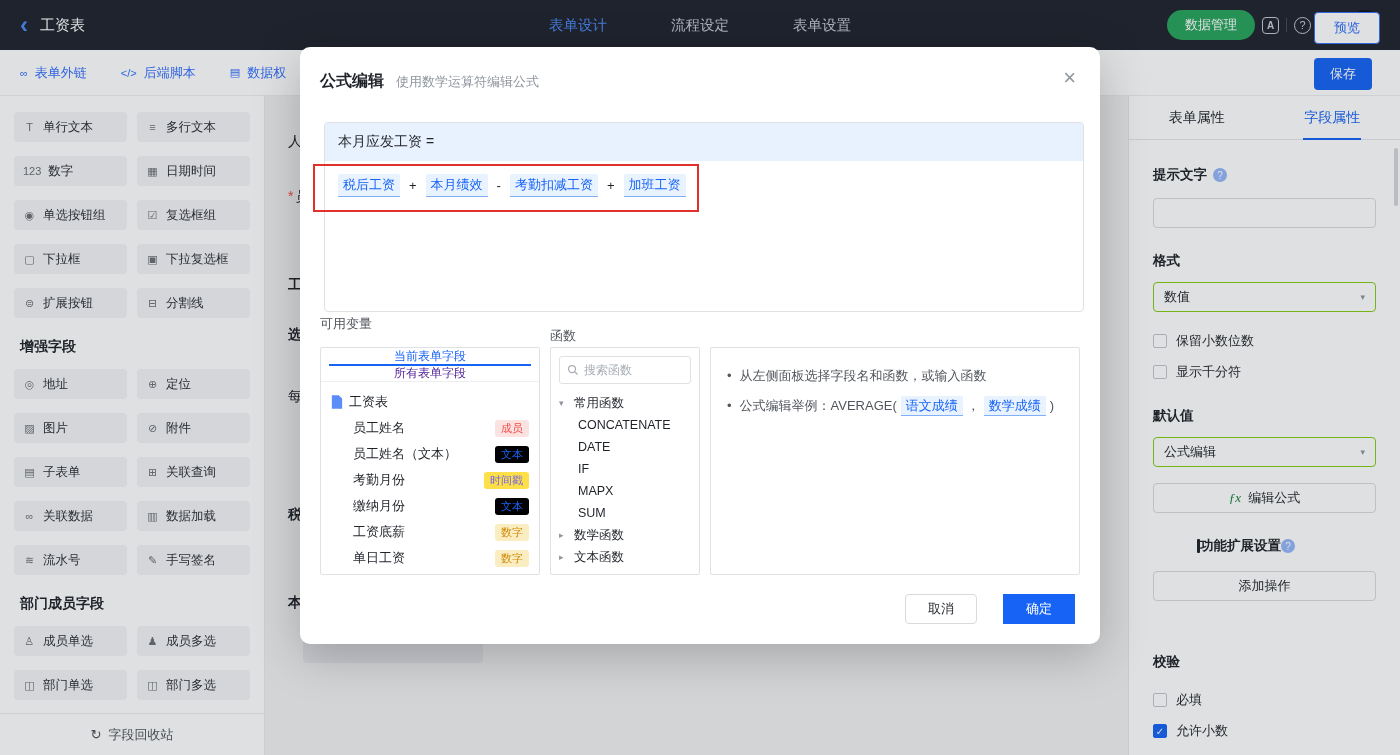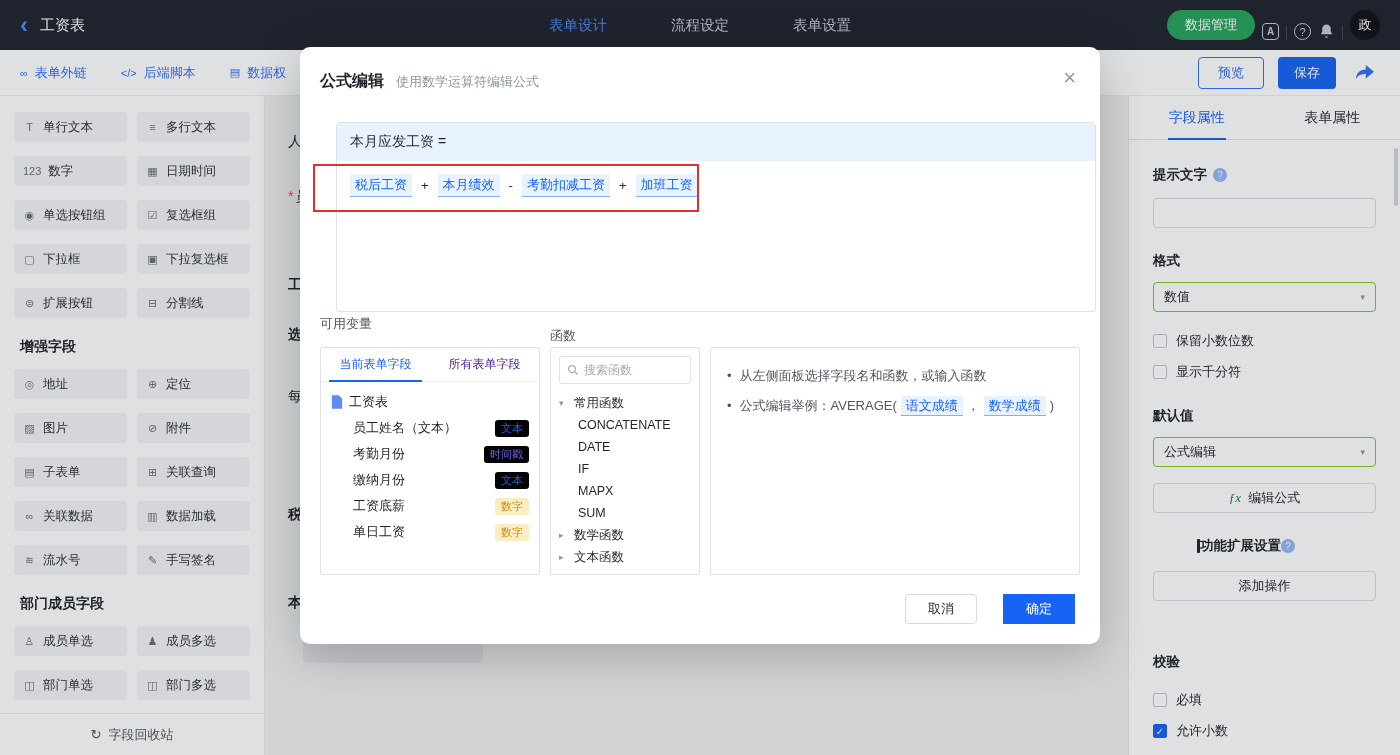--- a/index.html
+++ b/index.html
@@ -6,34 +6,34 @@
   html,body{width:1400px;height:755px;}
   body{position:relative;overflow:hidden;background:#f0f1f3;}
 
   
   .topbar{position:absolute;top:0;left:0;right:0;height:50px;background:#1f232e;display:flex;align-items:center;padding:0 20px;}
   .back{color:#4d89f7;font-size:24px;line-height:1;margin-right:12px;font-weight:700;cursor:pointer;}
   .top-title{color:#fff;font-size:15px;font-weight:500;}
   .topnav{position:absolute;left:50%;transform:translateX(-50%);display:flex;gap:64px;}
   .nav-tab{font-size:14.5px;color:#c6cbd6;cursor:pointer;white-space:nowrap;}
   .nav-tab.active{color:#4d89f7;}
-  .top-right{margin-left:auto;display:flex;align-items:flex-end;gap:7px;}
+  .top-right{margin-left:auto;display:flex;align-items:center;gap:7px;}
   .btn-green{height:30px;padding:0 18px;border-radius:15px;background:#27a35d;color:#fff;font-size:13px;display:flex;align-items:center;border:none;cursor:pointer;}
   .translate-box{width:17px;height:17px;border:1.5px solid #c6cbd6;border-radius:4px;font-size:10px;font-weight:700;color:#c6cbd6;display:flex;align-items:center;justify-content:center;cursor:pointer;}
   .help-circle{width:17px;height:17px;border:1.5px solid #c6cbd6;border-radius:50%;font-size:11px;color:#c6cbd6;display:flex;align-items:center;justify-content:center;cursor:pointer;}
   .top-ic{display:flex;align-items:center;justify-content:center;cursor:pointer;}
   .sep{width:1px;height:14px;background:#434a59;}
   .avatar{width:30px;height:30px;border-radius:50%;background:#0e1117;color:#fff;font-size:13px;display:flex;align-items:center;justify-content:center;cursor:pointer;}
 
   
   .subbar{position:absolute;top:50px;left:0;right:0;height:46px;background:#fff;display:flex;align-items:center;padding:0 20px;border-bottom:1px solid #eceef0;}
   #toolbar-links{display:flex;gap:34px;}
   .tb-link{display:flex;align-items:center;gap:7px;color:#3370ff;font-size:13px;cursor:pointer;white-space:nowrap;}
   .tb-ic{font-size:11px;}
-  .subbar-right{margin-left:auto;display:flex;align-items:center;gap:14px;}
+  .subbar-right{margin-left:auto;display:flex;gap:14px;flex-direction:column;}
   .btn-preview{height:32px;width:66px;border:1px solid #3370ff;color:#3370ff;background:#fff;border-radius:4px;font-size:13px;cursor:pointer;}
   .btn-save{height:32px;width:58px;background:#1763f5;color:#fff;border-radius:4px;font-size:13px;border:none;cursor:pointer;}
   .share-btn{width:30px;height:30px;display:flex;align-items:center;justify-content:center;cursor:pointer;}
 
   
   .palette{position:absolute;left:0;top:96px;bottom:0;width:265px;background:#fff;padding:16px 14px 50px;overflow:hidden;border-right:1px solid #e8eaec;}
   .pal-grid{display:grid;grid-template-columns:1fr 1fr;gap:14px 10px;}
   .pal-btn{height:30px;background:#f3f4f6;border-radius:4px;display:flex;align-items:center;padding:0 9px;gap:7px;font-size:12.5px;color:#2b2f36;cursor:pointer;overflow:hidden;white-space:nowrap;}
   .pal-ic{color:#6b7075;font-size:11px;min-width:13px;text-align:center;flex:none;}
   .pal-title{font-size:14px;font-weight:700;color:#1f2329;margin:20px 0 13px 6px;}
@@ -75,42 +75,42 @@
   .ext-bar{width:3px;height:14px;background:#1f2329;border-radius:1px;flex:none;}
   .props-scroll{position:absolute;right:2px;top:52px;width:4px;height:58px;background:#d3d6da;border-radius:2px;}
 
   
   .overlay{position:absolute;inset:0;background:rgba(28,34,46,0.14);z-index:10;}
   .modal{position:absolute;left:300px;top:47px;width:800px;height:597px;background:#fff;border-radius:10px;z-index:20;box-shadow:0 12px 48px rgba(0,0,0,0.22);}
   .modal-header{display:flex;align-items:baseline;padding:24px 24px 0 20px;gap:12px;}
   .m-title{font-size:16px;font-weight:700;color:#1f2329;}
   .m-sub{font-size:13px;color:#8f959e;}
   .m-close{position:absolute;top:20px;right:24px;font-size:22px;color:#8f959e;cursor:pointer;line-height:1;}
-  .editor{position:absolute;left:36px;top:75px;width:760px;height:190px;border:1px solid #dfe1e5;border-radius:4px;overflow:hidden;background:#fff;}
+  .editor{position:absolute;left:24px;top:75px;width:760px;height:190px;border:1px solid #dfe1e5;border-radius:4px;overflow:hidden;background:#fff;}
   .editor-target{height:38px;background:#e8f1fe;display:flex;align-items:center;padding:0 13px;font-size:14px;color:#1f2329;}
   .editor-body{padding:13px;display:flex;align-items:center;flex-wrap:wrap;gap:4px 6px;cursor:text;}
   .ftoken{background:#e9f3ff;color:#1763f5;font-size:13px;padding:2px 5px;border-bottom:1px solid #7fb0f9;border-radius:2px 2px 0 0;white-space:nowrap;}
   .ftoken.inline{margin:0 4px;}
   .fop{font-size:13px;color:#1f2329;margin:0 3px;}
   .red-box{position:absolute;left:13px;top:117px;width:386px;height:48px;border:2px solid #e0312b;z-index:5;pointer-events:none;}
   .panel-label{position:absolute;font-size:13px;color:#51565d;}
   #var-label{left:20px;top:268px;}
   #func-label{left:250px;top:280px;}
   .var-panel{position:absolute;left:20px;top:300px;width:220px;height:228px;border:1px solid #dfe1e5;border-radius:2px;background:#fff;overflow:hidden;}
-  .var-tabs{height:34px;display:flex;border-bottom:1px solid #eceef0;}
+  .var-tabs{height:34px;display:flex;border-bottom:1px solid #eceef0;flex-direction:column;}
   .vtab{flex:1;display:flex;align-items:center;justify-content:center;font-size:12px;color:#4c1d95;position:relative;cursor:pointer;white-space:nowrap;}
   .vtab.active{color:#1763f5;}
   .vtab.active::after{content:"";position:absolute;bottom:-1px;left:8px;right:8px;height:2px;background:#1763f5;}
   .var-list{padding:7px 10px;}
   .var-root{display:flex;align-items:center;gap:6px;height:26px;font-size:13px;color:#1f2329;cursor:pointer;}
   .var-row{display:flex;align-items:center;justify-content:space-between;height:26px;padding-left:22px;font-size:13px;color:#1f2329;cursor:pointer;}
   .badge{font-size:11px;padding:1px 6px;border-radius:3px;flex:none;}
   .badge.member{background:#fde2e2;color:#f54a45;}
   .badge.text{background:#000000;color:#1763f5;}
-  .badge.time{background:#000000;color:#7461f0;}
+  .badge.time{background:#fde047;color:#7461f0;}
   .badge.number{background:#faedc2;color:#d08a05;}
   .func-panel{position:absolute;left:250px;top:300px;width:150px;height:228px;border:1px solid #dfe1e5;border-radius:2px;background:#fff;overflow:hidden;}
   .func-search{margin:8px;height:28px;border:1px solid #dfe1e5;border-radius:3px;display:flex;align-items:center;gap:5px;padding:0 7px;}
   .func-search input{border:none;outline:none;font-size:12px;width:100%;color:#1f2329;}
   .func-search input::placeholder{color:#a8adb5;}
   .func-list{padding:0 4px;}
   .fgroup{display:flex;align-items:center;gap:5px;height:22px;padding:0 4px;font-size:12.5px;color:#1f2329;cursor:pointer;}
   .fcaret{font-size:9px;color:#8f959e;width:10px;flex:none;}
   .fitem{height:22px;display:flex;align-items:center;padding-left:23px;font-size:12.5px;color:#1f2329;cursor:pointer;}
   .help-panel{position:absolute;left:410px;top:300px;width:370px;height:228px;border:1px solid #dfe1e5;border-radius:2px;background:#fff;padding:17px 16px;}
@@ -288,22 +288,22 @@
     <span class="fragment frag-1"><span class="frag-star">*</span>员</span>
     <span class="fragment frag-2">工</span>
     <span class="fragment frag-3">选</span>
     <span class="fragment frag-4">每</span>
     <span class="fragment frag-5">税</span>
     <span class="fragment frag-6">本</span>
   </main>
 
 <aside class="props">
   <div class="props-tabs" id="props-tabs">
+      <div class="ptab">表单属性</div>
       <div class="ptab active">字段属性</div>
-      <div class="ptab">表单属性</div>
     </div>
   <div class="props-body">
     <div class="plabel mt26">
       <span>提示文字</span>
       <span class="q-ic">?</span>
     </div>
     <input class="pinput" value="" style="">
     <div class="plabel mt24">
       <span>格式</span>
     </div>
@@ -395,20 +395,24 @@
       </div>
     <div class="var-list" id="var-list">
       <div class="var-root">
         <span style="display:flex;">
           <svg width="12" height="14" viewBox="0 0 14 16" fill="#5a8df8">
               <path d="M1 0h8l4 4v12H1z"></path>
             </svg>
         </span>
         <span>工资表</span>
       </div>
+    <div class="var-row">
+          <span>员工姓名</span>
+          <span class="badge member">成员</span>
+        </div>
         <div class="var-row">
           <span>员工姓名（文本）</span>
           <span class="badge text">文本</span>
         </div>
         <div class="var-row">
           <span>考勤月份</span>
           <span class="badge time">时间戳</span>
         </div>
         <div class="var-row">
           <span>缴纳月份</span>

